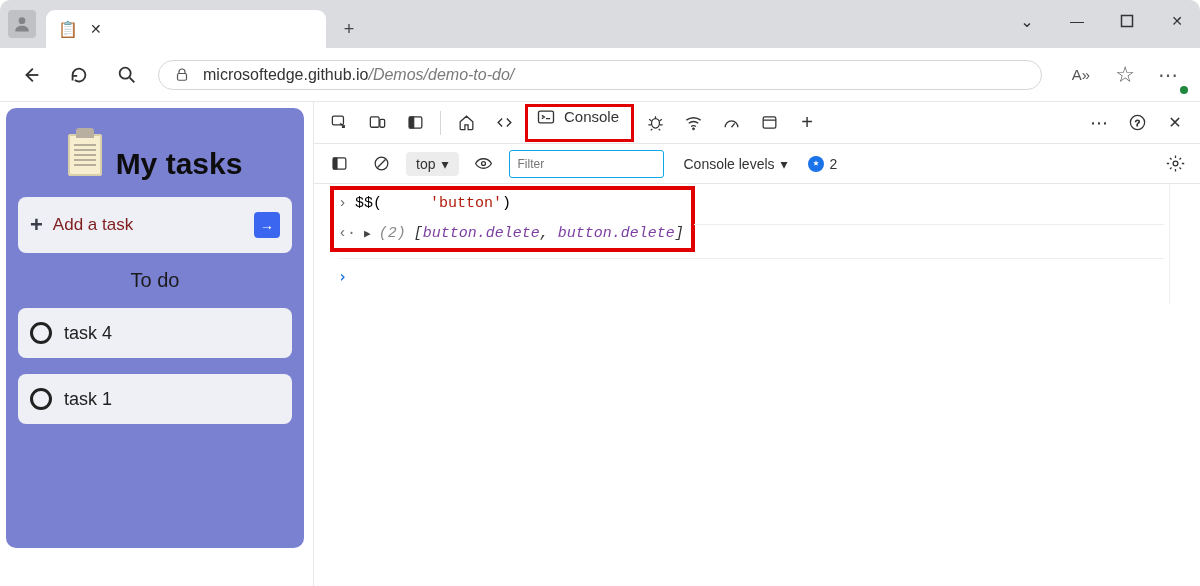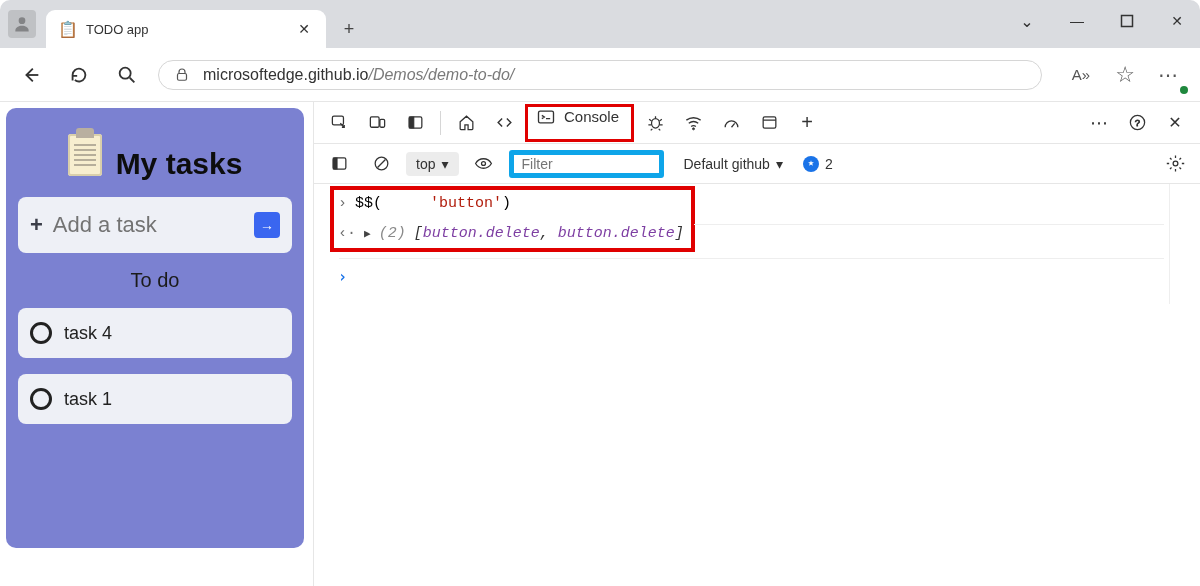--- a/index.html
+++ b/index.html
@@ -133,21 +133,21 @@
     .add-task-card {
       background: #eef0f6;
       border-radius: 8px;
       height: 56px;
       display: flex; align-items: center;
       padding: 0 12px;
       justify-content: space-between;
     }
     .add-task-left { display: flex; align-items: center; gap: 10px; }
     .plus { font-size: 22px; color: #3b3e49; font-weight: 700; }
-    .add-task-text { font-size: 22px; color: #737373; }
+    .add-task-text { font-size: 17px; color: #7f1d1d; }
     .go-btn {
       width: 26px; height: 26px; background: #3a66f0; border-radius: 4px;
       display:flex; align-items:center; justify-content:center; color:#fff;
     }
 
     .section-label { text-align: center; font-size: 20px; color: #1b1b1b; }
 
     .task-card {
       background: #eef0f6;
       border-radius: 8px;
@@ -188,22 +188,22 @@
 
     .dt-toolbar{
       height:40px; display:flex; align-items:center; padding:0 8px; gap:8px;
       border-bottom:1px solid #e6e6e6;
     }
     .scope-pill{
       background:#ececec; border-radius:4px; padding:4px 10px; display:flex; align-items:center; gap:6px;
       font-size:14px; color:#333;
     }
     .filter-box{
-      border:5px solid #0ea5e9; border-radius:3px; height:28px; width:155px;
-      padding: 8px 8px; font-size:14px; color:#777;
+      border:1px solid #0ea5e9; border-radius:3px; height:28px; width:155px;
+      padding: 8px 8px; font-size:12px; color:#777;
     }
     .levels{ display:flex; align-items:center; gap:6px; font-size:14px; color:#333; margin-left:12px;}
     .issue-pill{ display:flex; align-items:center; gap:6px; margin-left:12px; color:#333; font-size:14px;}
     .issue-dot{ width:16px; height:16px; background:#1a73e8; border-radius:50%; display:flex;align-items:center;justify-content:center;}
     .issue-dot svg{ width:10px;height:10px; fill:#fff;}
 
     .gear-right{ margin-left:auto; }
 
     .console-body{ position:relative; padding-top:4px; min-height:120px; }
 
@@ -249,21 +249,20 @@
 <div class="titlebar">
   <div class="profile-avatar">
     <svg viewBox="0 0 24 24">
         <circle cx="12" cy="8" r="4"></circle>
         <path d="M4 20c0-4 4-6 8-6s8 2 8 6v1H4z"></path>
       </svg>
   </div>
   <div class="tab-strip">
     <div class="browser-tab">
       <span class="tab-favicon">📋</span>
-      <span class="tab-title">TODO app</span>
       <span class="tab-close">✕</span>
     </div>
     <div class="new-tab">+</div>
   </div>
   <div class="window-controls">
     <span class="win-btn chev">⌄</span>
     <span class="win-btn">—</span>
     <span class="win-btn">
       <svg viewBox="0 0 14 14" width="14" height="14">
           <rect x="1.5" y="1.5" width="11" height="11" fill="none" stroke="#333" stroke-width="1.5"></rect>
@@ -460,21 +459,21 @@
         <span>▾</span>
       </div>
       <div class="dt-ico">
         <svg viewBox="0 0 24 24">
             <path d="M2 12s3.5-6 10-6 10 6 10 6-3.5 6-10 6S2 12 2 12z" fill="none" stroke="#333" stroke-width="1.6"></path>
             <circle cx="12" cy="12" r="2.5" fill="none" stroke="#333" stroke-width="1.6"></circle>
           </svg>
       </div>
       <input class="filter-box" placeholder="Filter" style="">
       <div class="levels">
-        <span>Default github</span>
+        <span>Console levels</span>
         <span>▾</span>
       </div>
       <div class="issue-pill">
         <span class="issue-dot">
           <svg viewBox="0 0 24 24">
               <path d="M12 3l1.5 5H19l-4 3 1.5 5L12 13l-4.5 3L9 11 5 8h5.5z"></path>
             </svg>
         </span>
         <span>2</span>
       </div>

